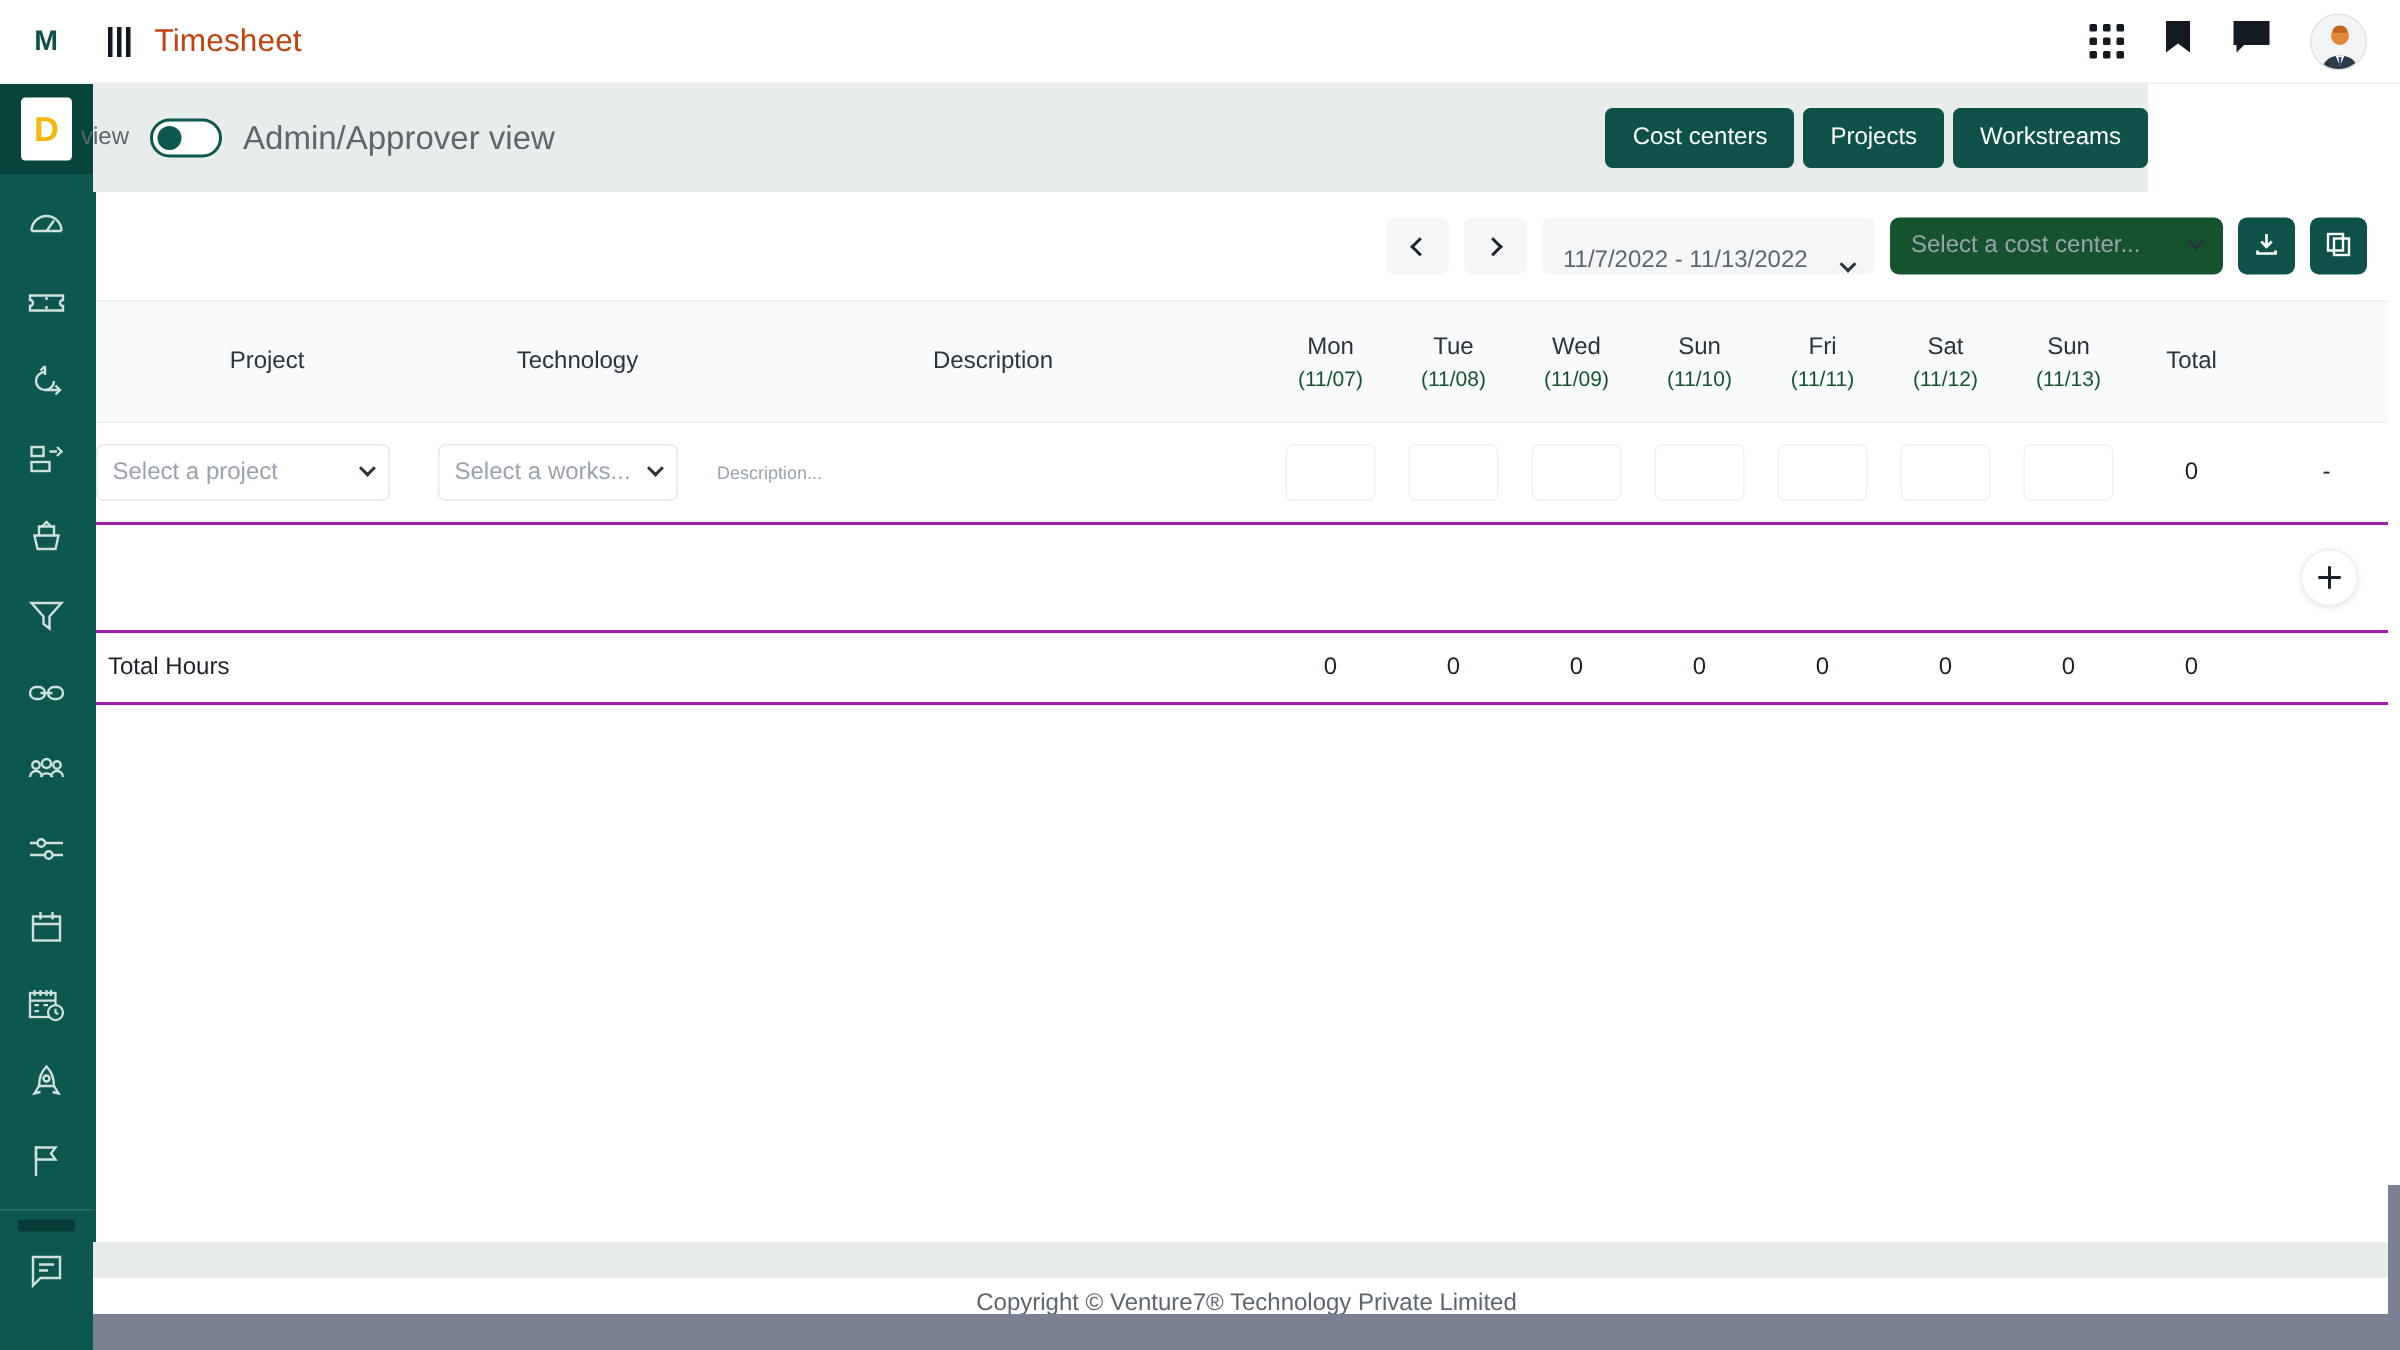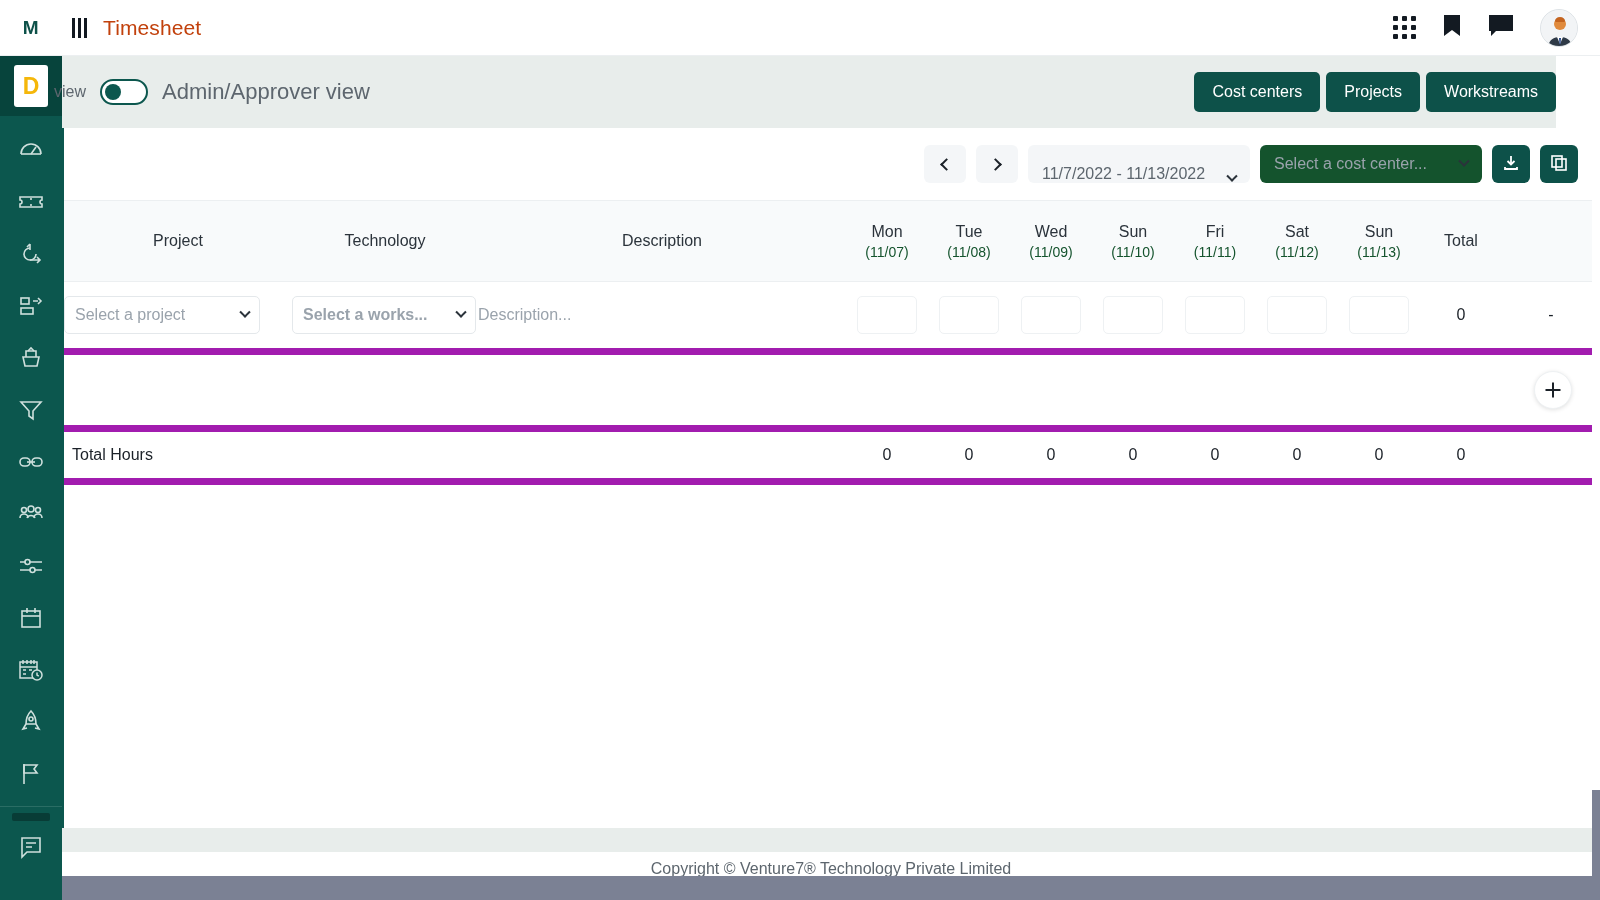--- a/index.html
+++ b/index.html
@@ -53,21 +53,21 @@
   .side-item {
     height: 52px; display: flex; align-items: center; justify-content: center;
     cursor: pointer;
   }
   .side-item svg { display: block; }
   .side-divider { height: 1px; background: #2a6d64; margin: 6px 0; }
   .side-hl { height: 8px; background: #083c36; margin: 0 12px; border-radius: 2px; }
 
   
   .subheader {
-    position: absolute; left: 62px; top: 56px; width: 1494px; height: 72px;
+    position: absolute; left: 62px; top: 56px; width: 1370px; height: 72px;
     background: #e8edeb; display: flex; align-items: center;
   }
   .toggle-wrap { display: flex; align-items: center; gap: 14px; margin-left: -8px; }
   .toggle-left-label { font-size: 16px; color: #5d666e; }
   .toggle {
     width: 48px; height: 26px; border-radius: 13px; background: #ffffff;
     border: 2px solid #0c574e; position: relative; cursor: pointer;
   }
   .toggle::after {
     content: ""; position: absolute; left: 3px; top: 3px;
@@ -125,35 +125,35 @@
     padding: 20px 0; text-align: center; vertical-align: middle;
     border-top: 1px solid #eceff1; border-bottom: 1px solid #eceff1;
   }
   th.col-project, th.col-ws, th.col-desc { text-align: left; }
   th.col-project { padding-left: 8px; }
   .dh { display: block; font-size: 16px; color: #2b333b; line-height: 1.35; }
   .ds { display: block; font-size: 14px; color: #14532d; line-height: 1.35; }
 
   table.ts tbody td {
     padding: 14px 0; vertical-align: middle; text-align: center;
-    border-bottom: 7px solid #a21caf; font-size: 16px; color: #1b2128;
+    border-bottom: 2px solid #a21caf; font-size: 16px; color: #1b2128;
   }
   td.col-project, td.col-ws, td.col-desc { text-align: left; }
   td.col-project { padding-left: 8px; }
 
   .sel {
     height: 38px; border: 1px solid #e4e8eb; border-radius: 5px; background: #fff;
     display: flex; align-items: center; padding: 0 10px; cursor: pointer;
   }
   .sel .txt { font-size: 16px; color: #9aa3ac; white-space: nowrap; overflow: hidden; }
   .sel.project { width: 196px; }
-  .sel.ws { width: 184px; font-weight: bold; }
+  .sel.ws { width: 160px; }
   .desc-input {
     width: 100%; border: none; outline: none; background: transparent;
-    font-size: 16px; color: #1b2128; font-family: inherit;
+    font-size: 12px; color: #1b2128; font-family: inherit;
   }
   .desc-input::placeholder { color: #9aa3ac; }
   .hr-input {
     width: 60px; height: 38px; border: 1px solid #eef1f3; border-radius: 5px;
     outline: none; background: #fff; text-align: center; font-size: 16px;
     font-family: inherit; color: #1b2128;
   }
   .row-dash { color: #c6ccd2; font-size: 15px; }
 
   .addrow-td { padding: 16px 0 !important; border-bottom: 1px solid #f0f2f4; }

